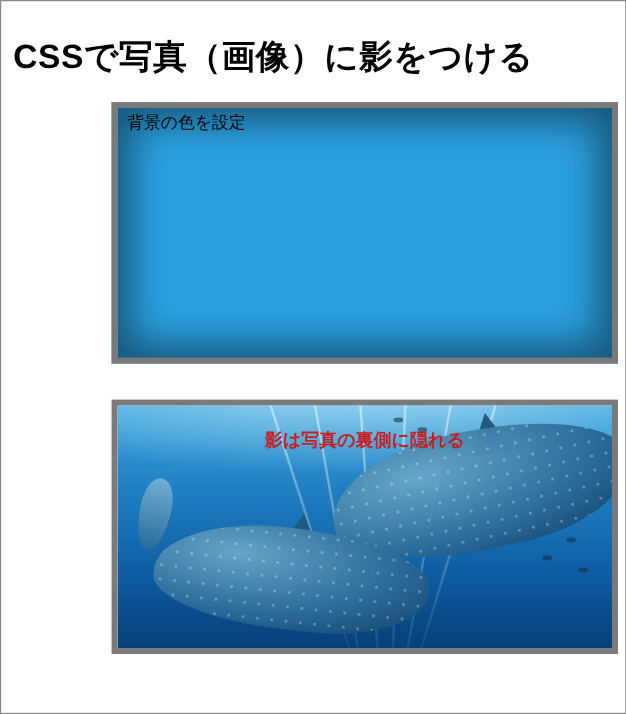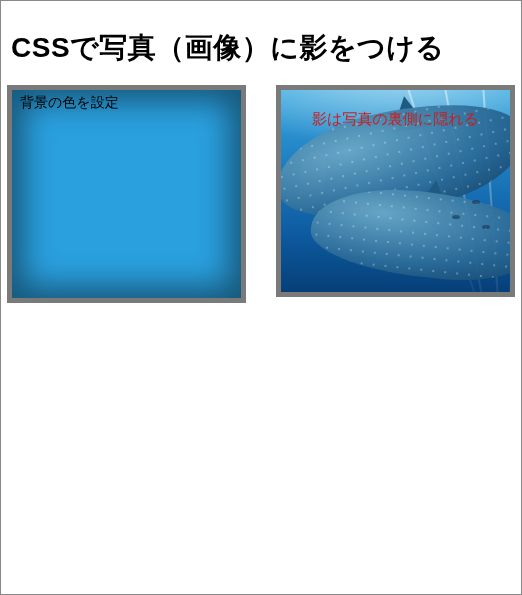--- a/index.html
+++ b/index.html
@@ -14,22 +14,22 @@
   }
   .page-title {
     font-size: 28px;
     font-weight: bold;
     color: #000;
     margin: 20px 4px 18px 4px;
     letter-spacing: 0.5px;
   }
   .box-wrap {
     display: flex;
-    flex-direction: row;
-    align-items: flex-start;
+    flex-direction: column;
+    align-items: flex-end;
     gap: 30px;
   }
   .framed {
     width: 422px;
     border: 5px solid #7a7a7a;
     position: relative;
   }
   
   .box1 {
     height: 218px;
@@ -114,21 +114,21 @@
     background: rgba(20,50,80,0.6);
     border-radius: 50%;
   }
   .box2 .caption {
     position: absolute;
     top: 20px;
     left: 0; right: 0;
     text-align: center;
     font-size: 15px;
     color: #c81e1e;
-    font-weight: 400;
+    font-weight: 700;
     z-index: 10;
   }
 </style>
 </head>
 <body>
 
 <h1 class="page-title">CSSで写真（画像）に影をつける</h1>
 
 <div class="box-wrap">
 

